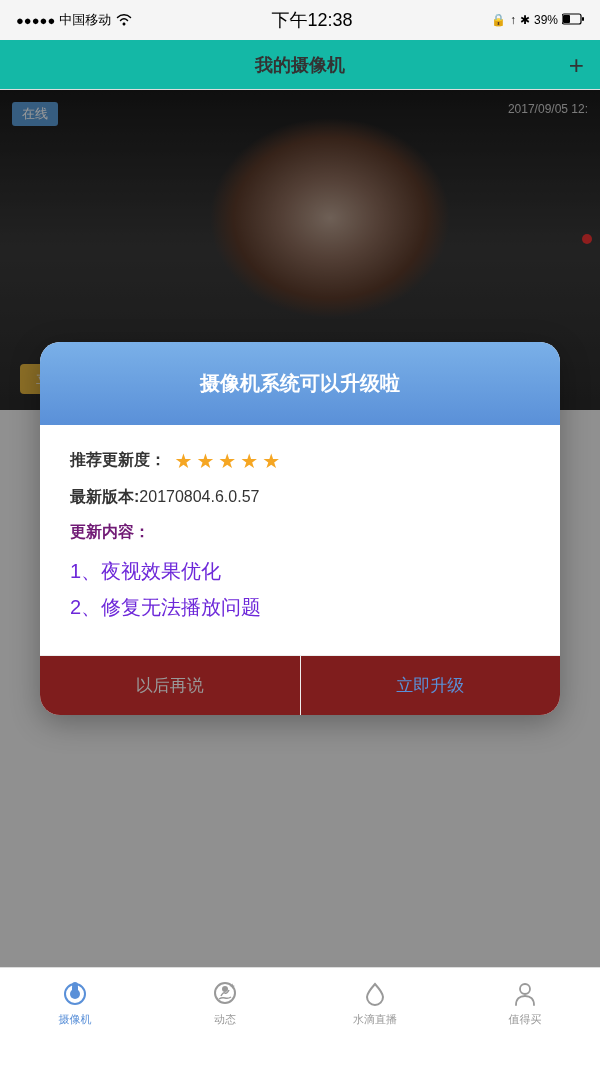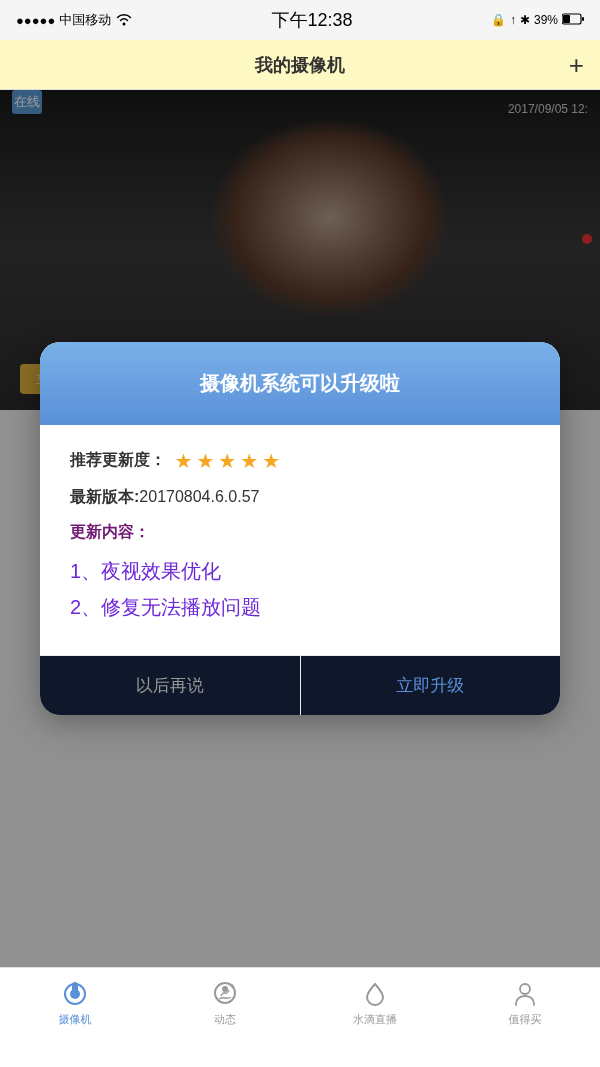--- a/index.html
+++ b/index.html
@@ -26,21 +26,21 @@
       color: #000;
     }
     .status-left { display: flex; align-items: center; gap: 4px; }
     .status-center { font-size: 18px; font-weight: 500; }
     .status-right { display: flex; align-items: center; gap: 4px; font-size: 12px; }
 
     
     .nav-bar {
       width: 100%;
       height: 50px;
-      background: #fef9c3;
+      background: #14b8a6;
       border-bottom: 1px solid #ddd;
       display: flex;
       align-items: center;
       justify-content: center;
       position: relative;
     }
     .nav-title {
       font-size: 18px;
       font-weight: 600;
       color: #333;
@@ -64,26 +64,26 @@
     }
     .camera-face {
       position: absolute;
       top: 0; left: 0; right: 0; bottom: 0;
       background: 
         radial-gradient(ellipse 120px 100px at 55% 40%, #b8a090 0%, #8a6a5a 40%, #5a3a2a 80%, transparent 100%),
         linear-gradient(180deg, #1a1a1a 0%, #3a3a3a 50%, #2a2a2a 100%);
     }
     .camera-online-badge {
       position: absolute;
-      top: 0;
+      top: 12px;
       left: 12px;
       background: #5b9bd5;
       color: white;
       font-size: 13px;
-      padding: 3px 2px;
+      padding: 3px 10px;
       border-radius: 3px;
     }
     .camera-timestamp {
       position: absolute;
       top: 12px;
       right: 12px;
       color: #ccc;
       font-size: 12px;
     }
     .camera-red-dot {
@@ -171,21 +171,21 @@
       border-top: 1px solid #eee;
       margin-top: 20px;
     }
     .modal-btn {
       flex: 1;
       padding: 18px 0;
       text-align: center;
       font-size: 17px;
       cursor: pointer;
       border: none;
-      background: #0f172a;
+      background: #7f1d1d;
     }
     .modal-btn-cancel {
       color: #999;
       border-right: 1px solid #eee;
     }
     .modal-btn-confirm {
       color: #5a90d8;
       font-weight: 500;
     }
 

